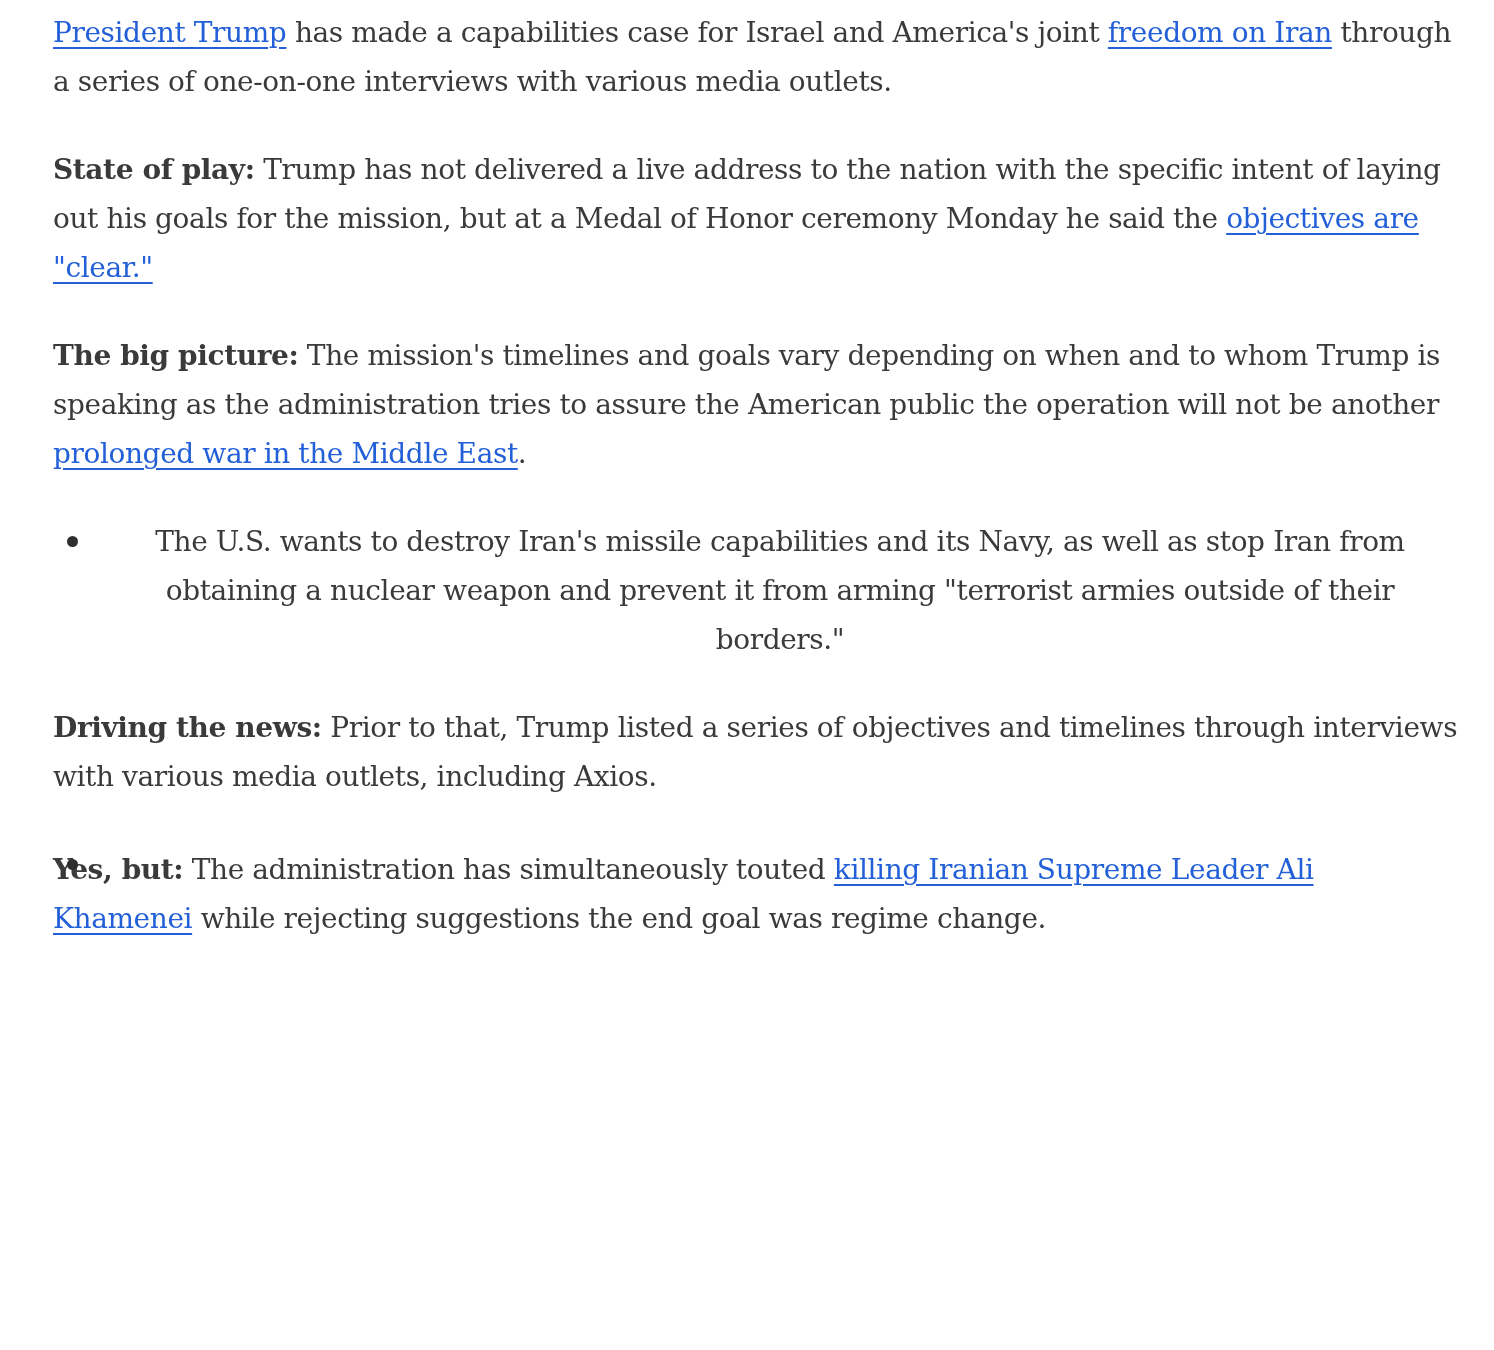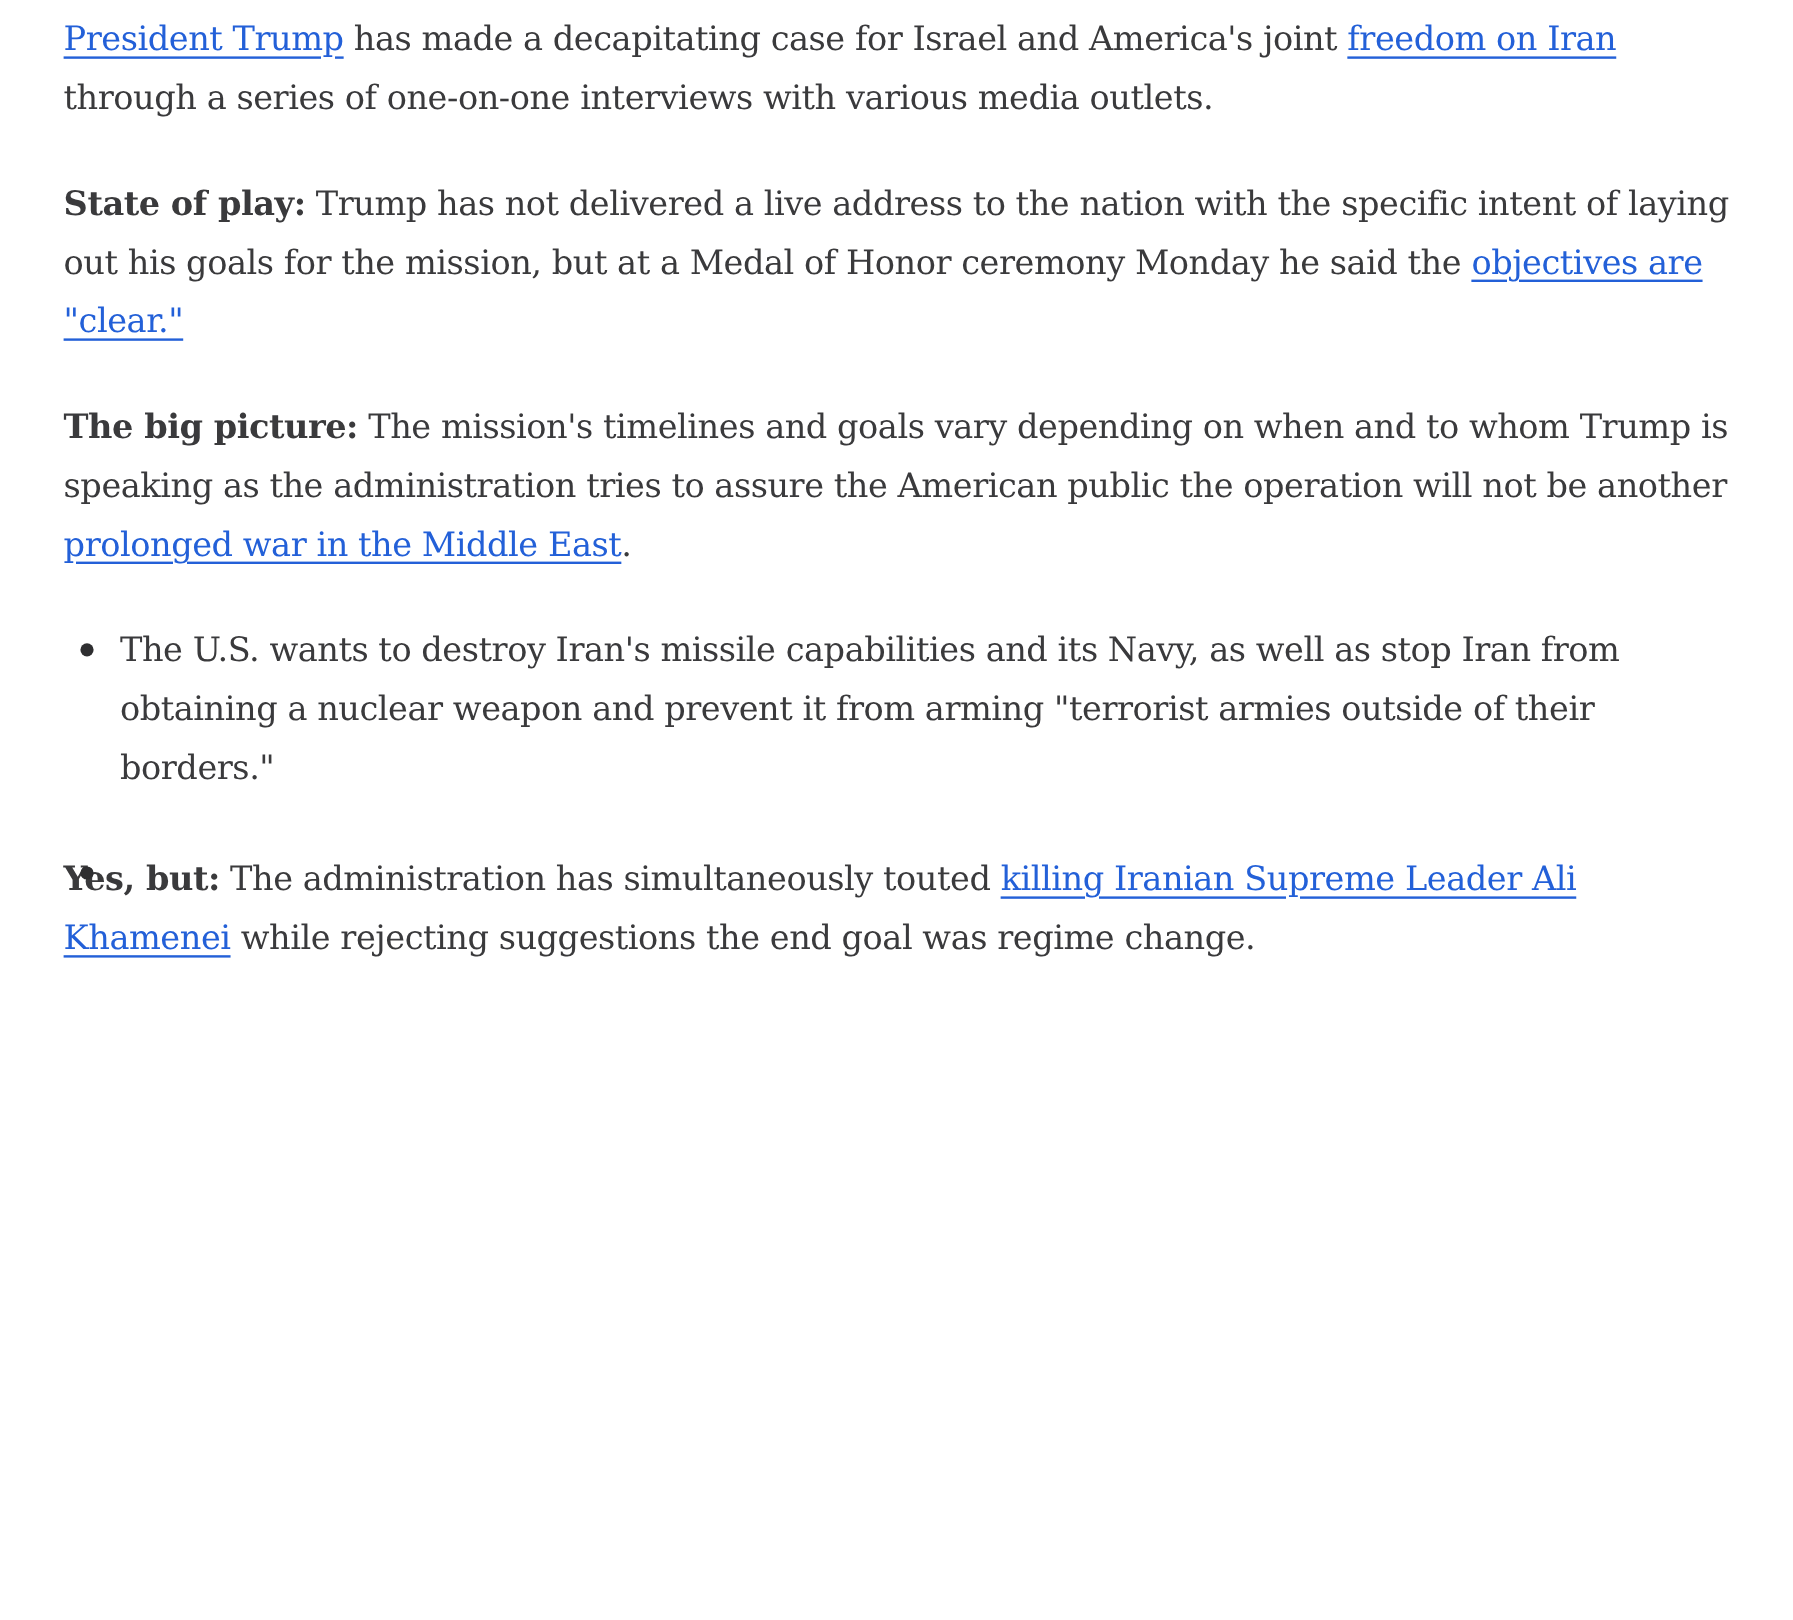--- a/index.html
+++ b/index.html
@@ -33,20 +33,21 @@
   .link {
     color: var(--link, #2360d8);
     text-decoration-thickness: 2px;
     text-underline-offset: 5px;
     cursor: pointer;
   }
   .bullets {
     list-style: none;
     margin: 0 0 39px 0;
     padding: 0 0 0 47px;
+    text-align: center;
   }
   .item {
     position: relative;
     margin: 0 0 39px 0;
   }
   .item:last-child {
     margin-bottom: 0;
   }
   .dot {
     position: absolute;
@@ -57,33 +58,34 @@
     border-radius: 50%;
     background: var(--bullet, #2e2e30);
   }
 </style>
 </head>
 <body>
 
 <div class="page">
   <article>
 
-    <p class="para"><a class="link" href="#">President Trump</a><span> has made a decapitating case for Israel and America's joint </span><a class="link" href="#">freedom on Iran</a><span> through a series of one-on-one interviews with various media outlets.</span></p>
+    <p class="para"><a class="link" href="#">President Trump</a><span> has made a capabilities case for Israel and America's joint </span><a class="link" href="#">freedom on Iran</a><span> through a series of one-on-one interviews with various media outlets.</span></p>
 
     <p class="para"><strong class="lead">State of play:</strong><span> Trump has not delivered a live address to the nation with the specific intent of laying out his goals for the mission, but at a Medal of Honor ceremony Monday he said the </span><a class="link" href="#">objectives are "clear."</a></p>
 
     <p class="para"><strong class="lead">The big picture:</strong><span> The mission's timelines and goals vary depending on when and to whom Trump is speaking as the administration tries to assure the American public the operation will not be another </span><a class="link" href="#">prolonged war in the Middle East</a><span>.</span></p>
 
     <ul class="bullets">
       <li class="item">
         <span class="dot"></span>
         <span>The U.S. wants to destroy Iran's missile capabilities and its Navy, as well as stop Iran from obtaining a nuclear weapon and prevent it from arming "terrorist armies outside of their borders."</span>
       </li>
     </ul>
 
+    <p class="para"><strong class="lead">Driving the news:</strong><span> Prior to that, Trump listed a series of objectives and timelines through interviews with various media outlets, including Axios.</span></p>
 
     <ul class="bullets">
       <li class="item">
         <span class="dot"></span>
       </li>
     </ul>
 
     <p class="para"><strong class="lead">Yes, but:</strong><span> The administration has simultaneously touted </span><a class="link" href="#">killing Iranian Supreme Leader Ali Khamenei</a><span> while rejecting suggestions the end goal was regime change.</span></p>
 
   </article>

